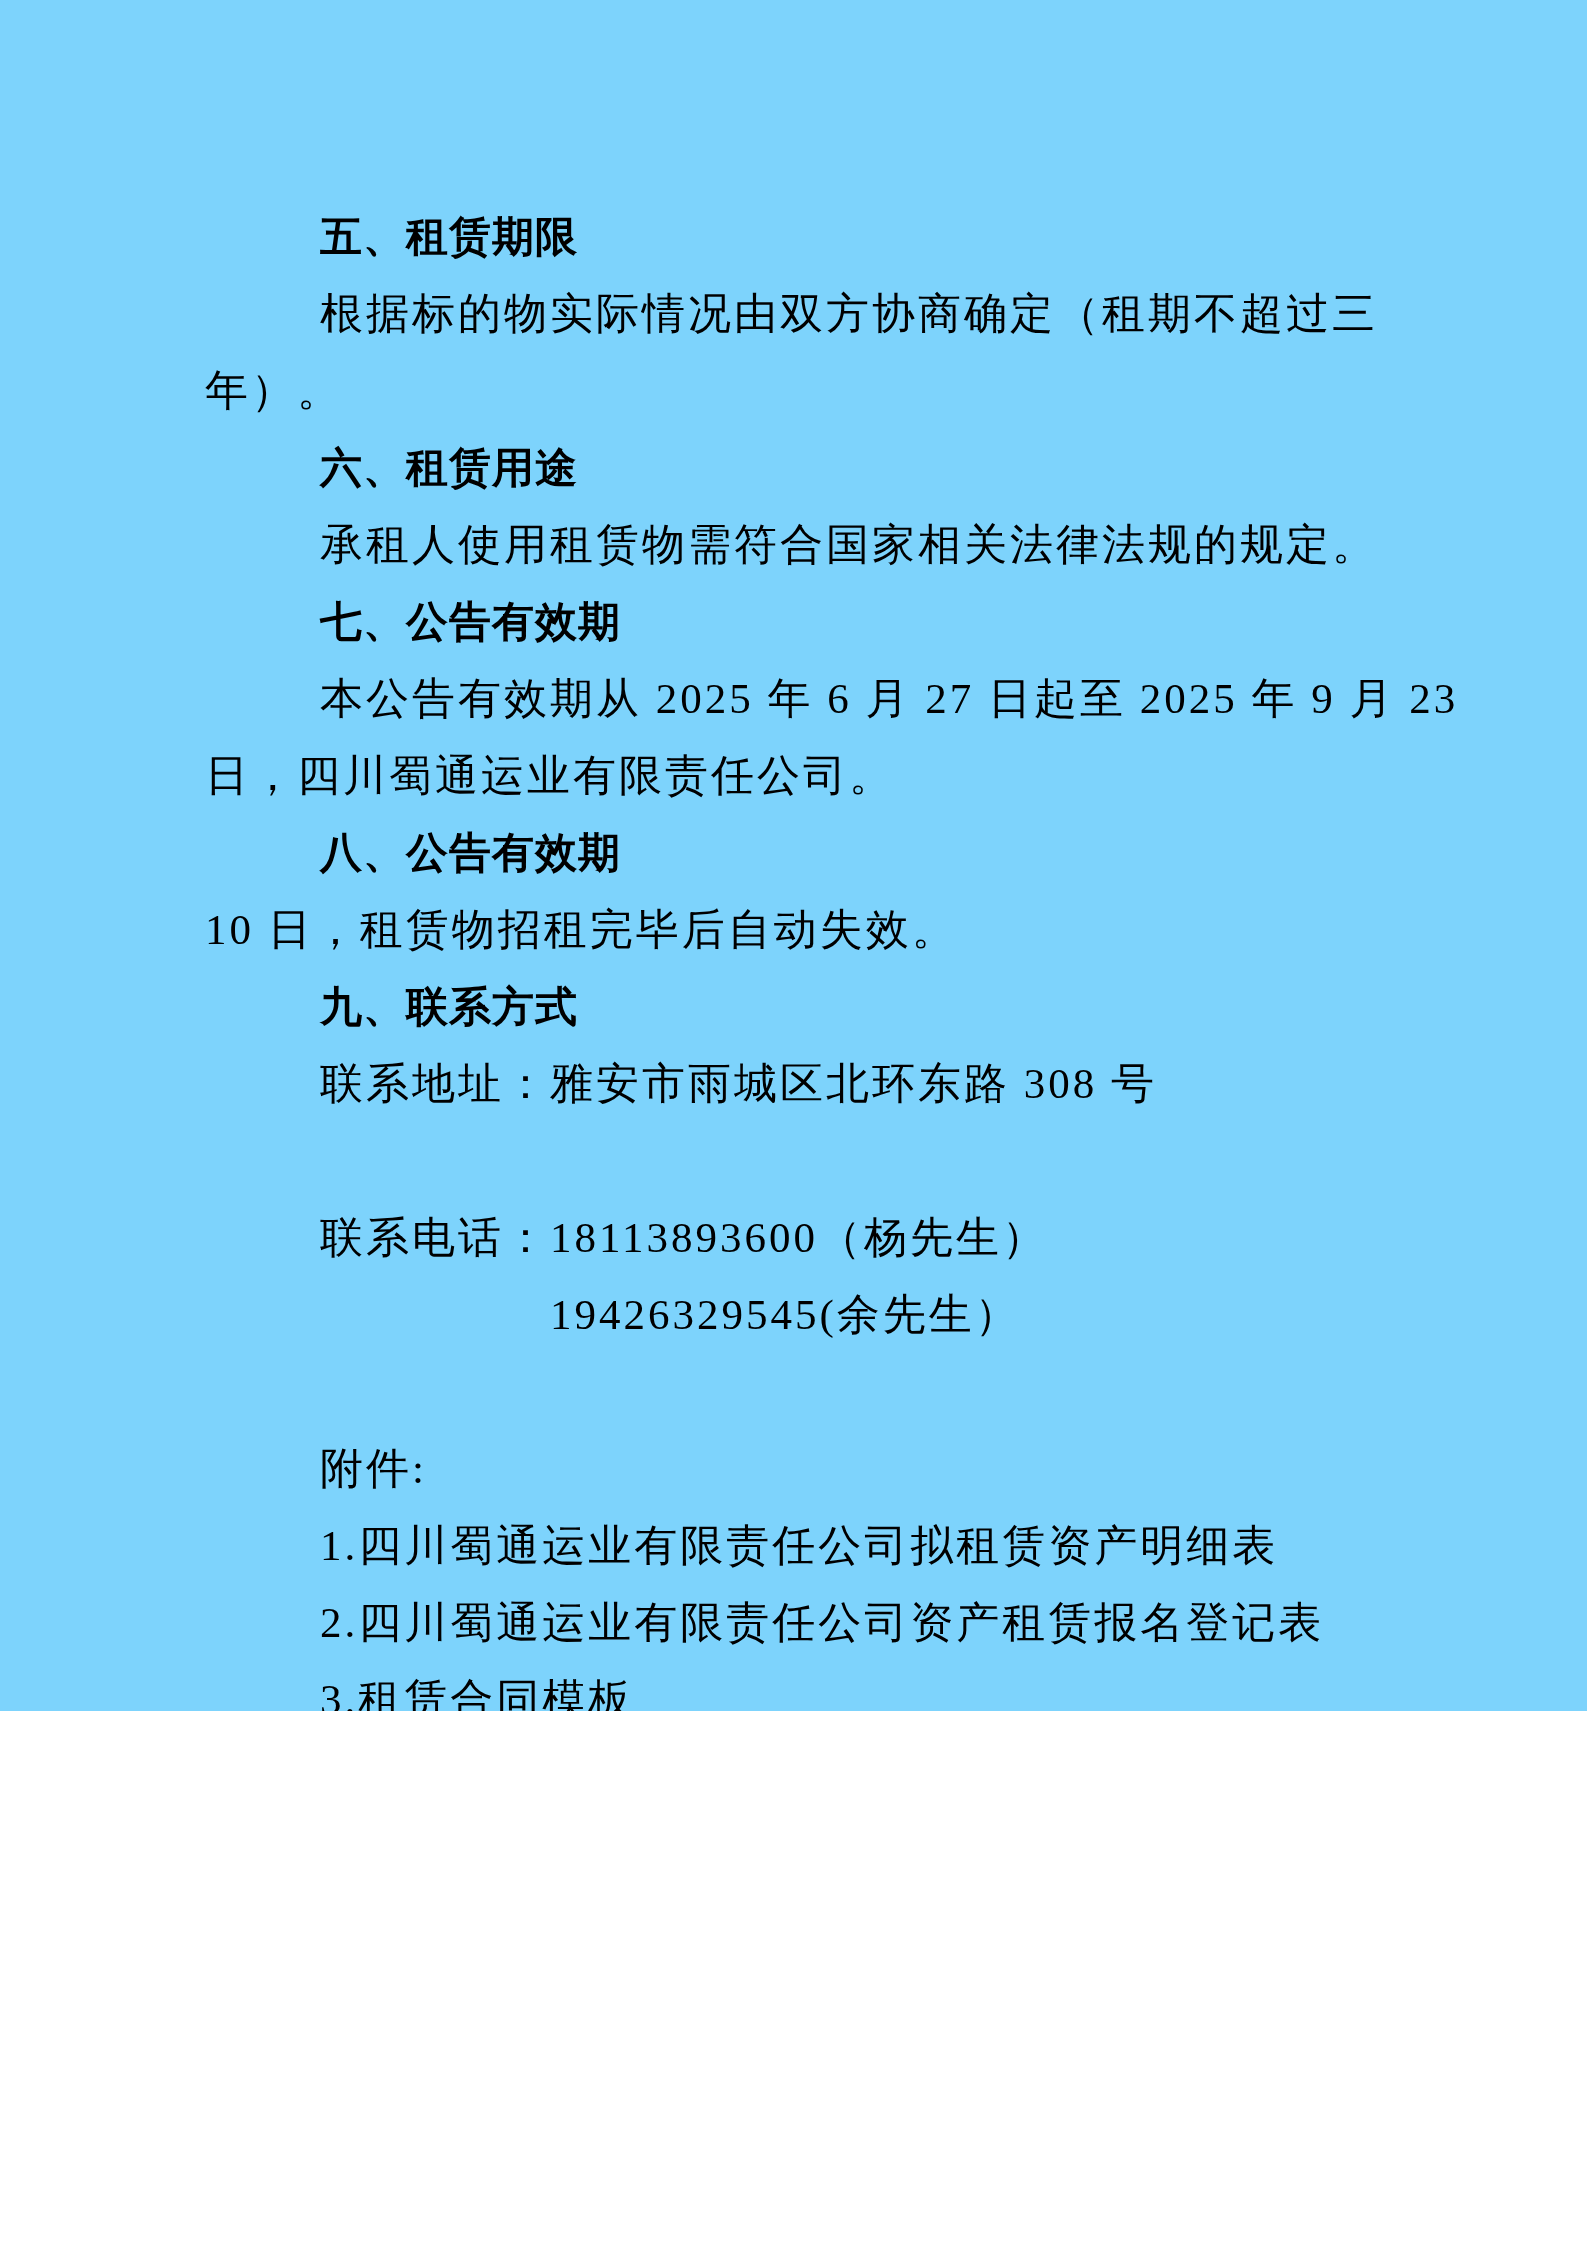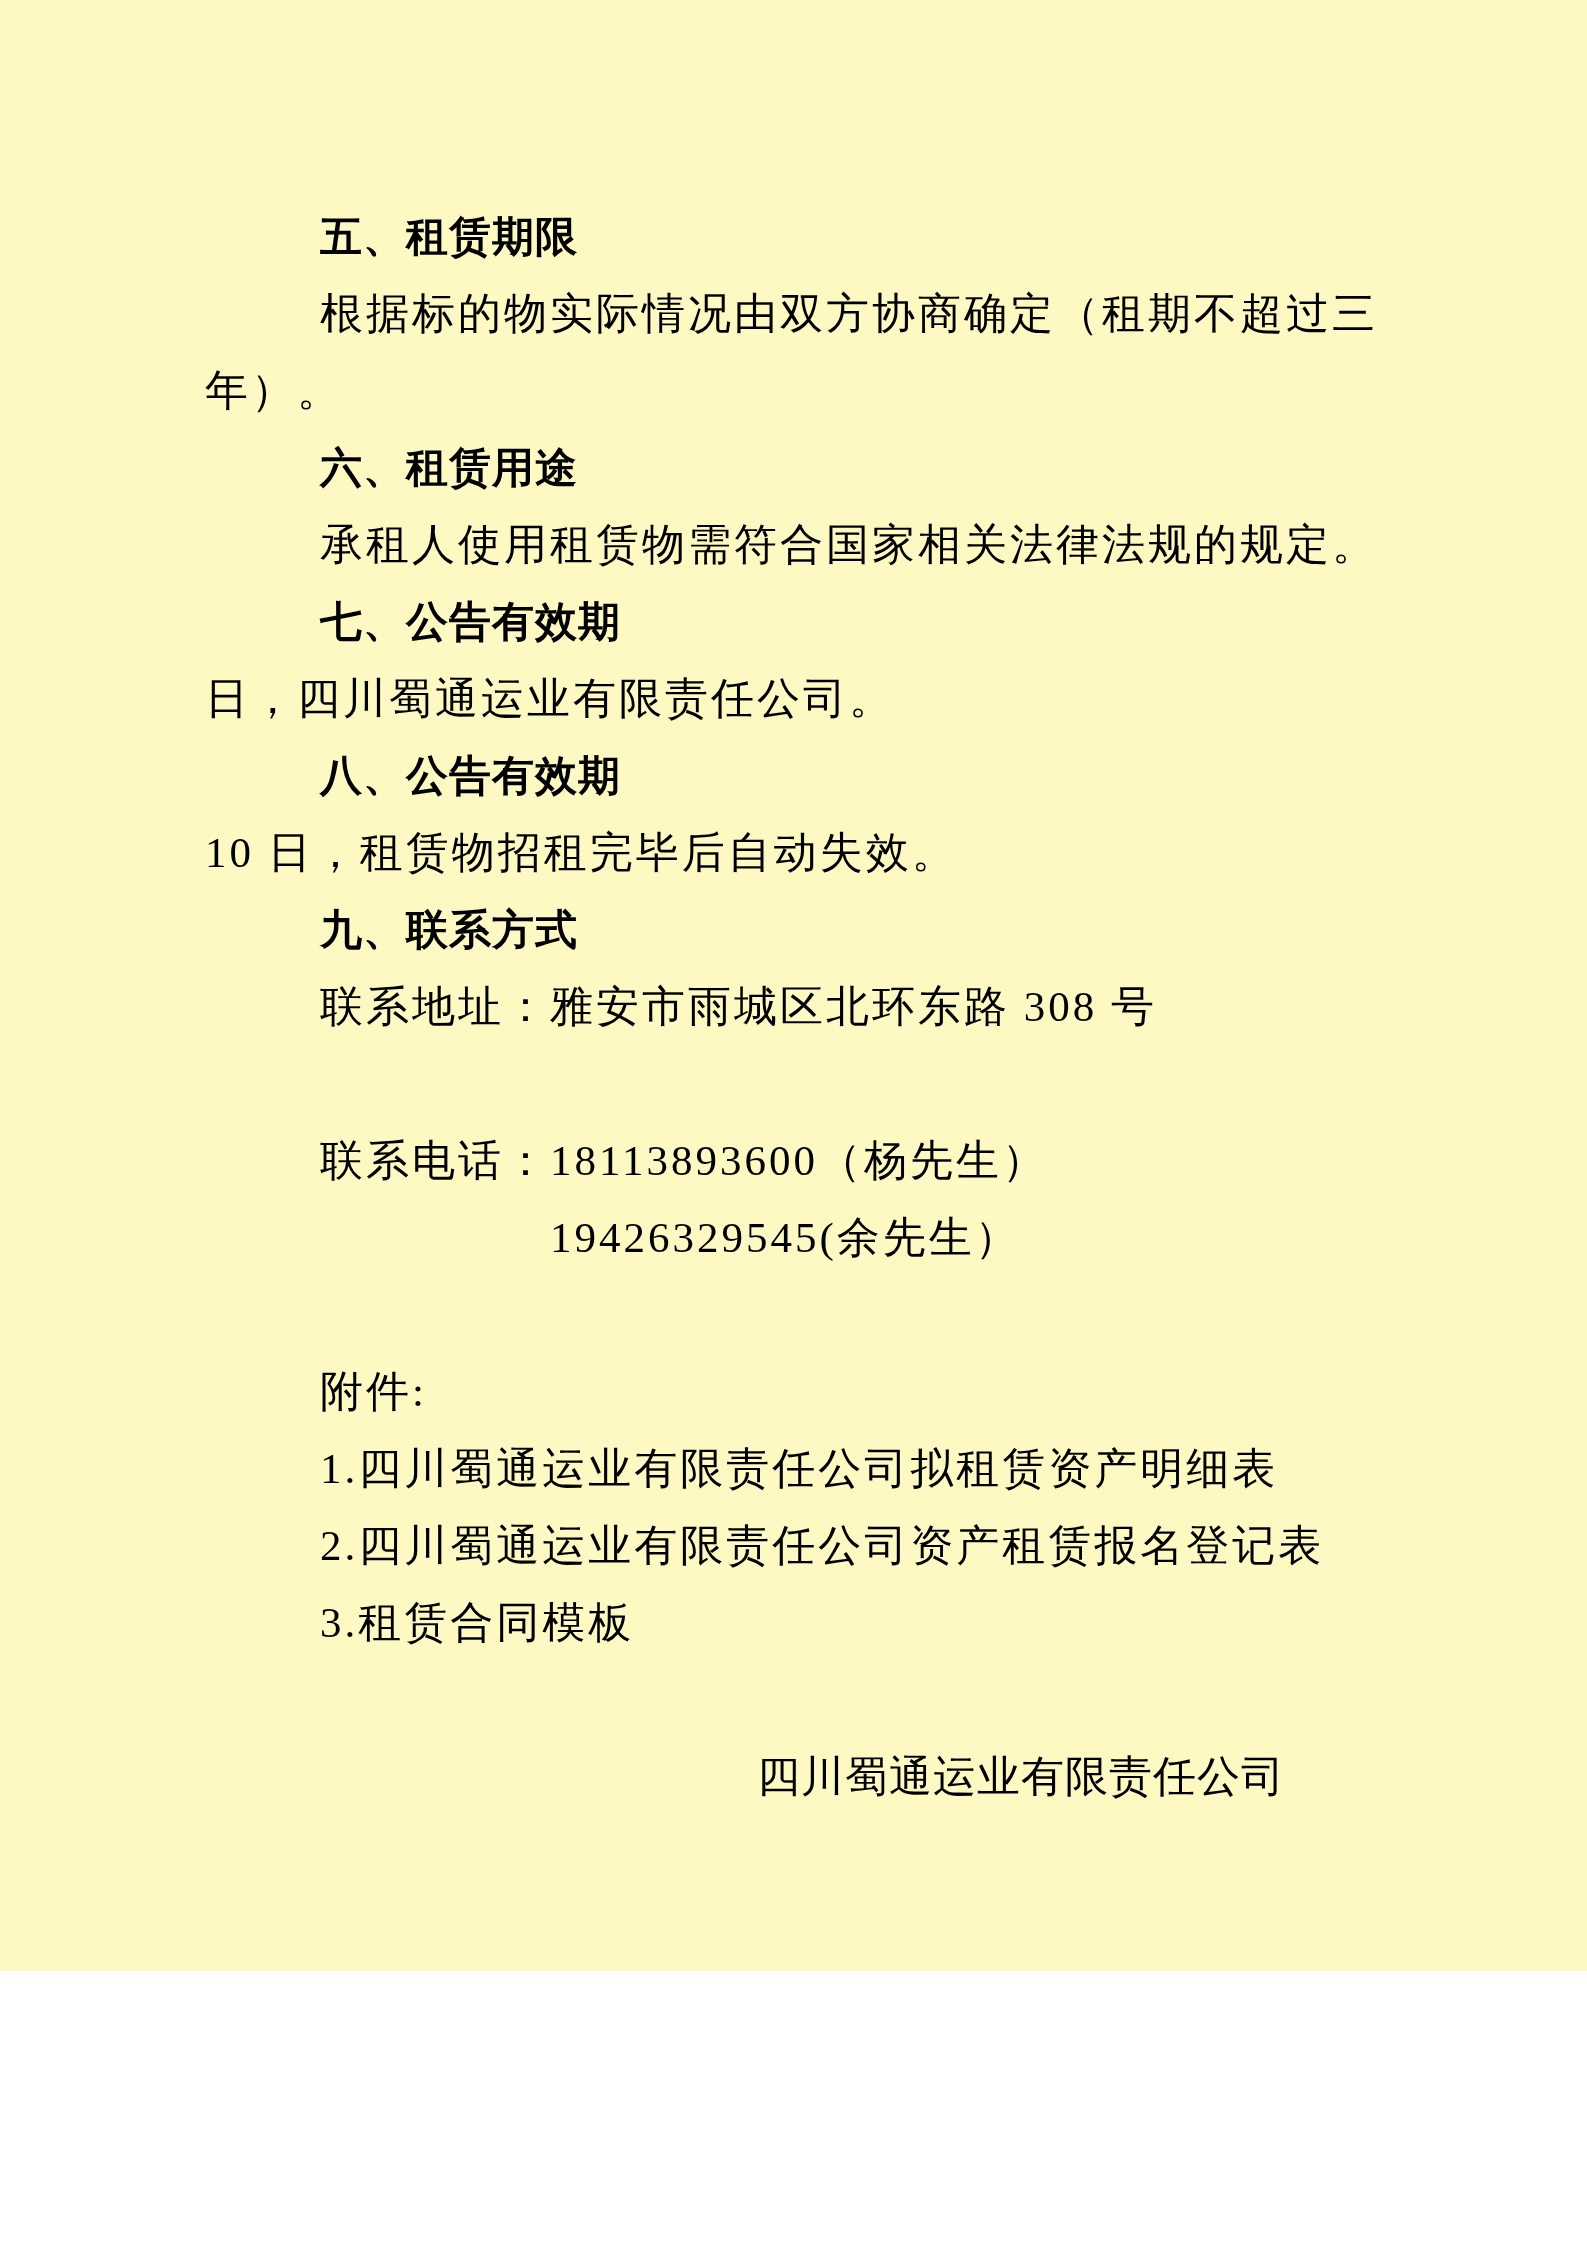--- a/index.html
+++ b/index.html
@@ -3,22 +3,22 @@
 <meta charset="utf-8">
 <style>
   html, body {
     margin: 0;
     padding: 0;
     background: #ffffff;
   }
   .page {
     position: relative;
     width: 1587px;
-    height: 1971px;
-    background: #fef9c3;
+    height: 1711px;
+    background: #7dd3fc;
     color: #000000;
     overflow: hidden;
   }
   .doc-body {
     position: absolute;
     top: 198px;
     left: 205px;
     right: 200px;
   }
   .line {
@@ -62,20 +62,21 @@
 <body>
 
 <div class="page">
   <div class="doc-body">
       <div class="line heading">五、租赁期限</div>
       <div class="line para-first">根据标的物实际情况由双方协商确定（租期不超过三</div>
       <div class="line para">年）。</div>
       <div class="line heading">六、租赁用途</div>
       <div class="line para-first">承租人使用租赁物需符合国家相关法律法规的规定。</div>
       <div class="line heading">七、公告有效期</div>
+      <div class="line para-first">本公告有效期从 2025 年 6 月 27 日起至 2025 年 9 月 23</div>
       <div class="line para">日，四川蜀通运业有限责任公司。</div>
       <div class="line heading">八、公告有效期</div>
       <div class="line para">10 日，租赁物招租完毕后自动失效。</div>
       <div class="line heading">九、联系方式</div>
       <div class="line para-first">联系地址：雅安市雨城区北环东路 308 号</div>
       <div class="line blank"></div>
       <div class="line para-first">联系电话：18113893600（杨先生）</div>
       <div class="line phone-cont">19426329545(余先生）</div>
       <div class="line blank"></div>
       <div class="line para-first">附件:</div>

